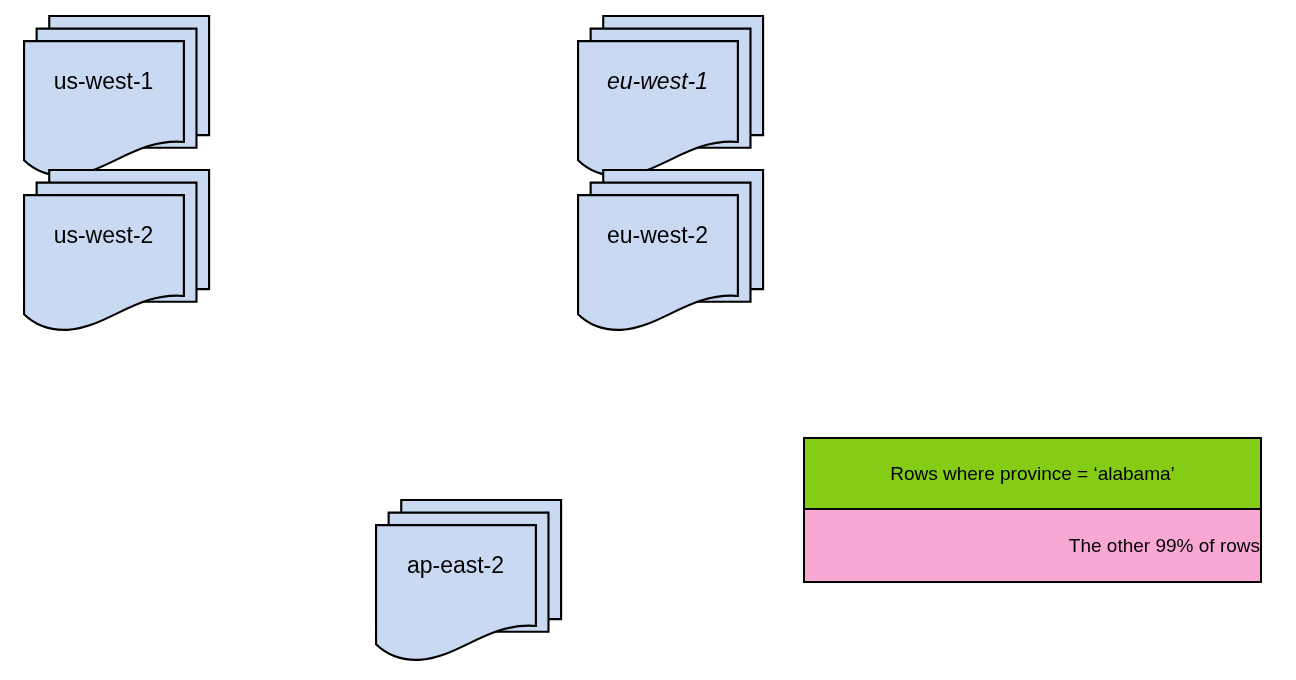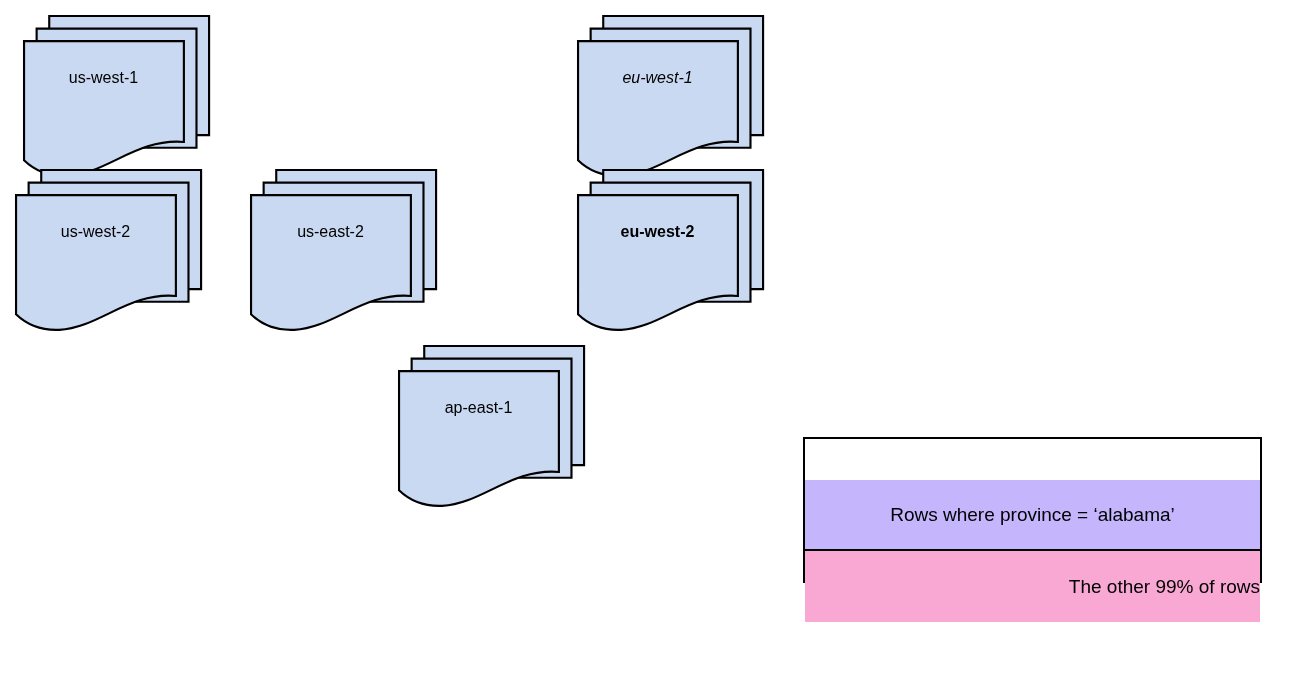--- a/index.html
+++ b/index.html
@@ -37,21 +37,21 @@
     width: 195px;
     height: 155px;
     overflow: visible;
   }
   .doc-label {
     position: absolute;
     left: 0;
     top: 53px;
     width: 165px;
     text-align: center;
-    font-size: 16px;
+    font-size: 23px;
     color: #000000;
     line-height: 1.1;
     letter-spacing: 0px;
     pointer-events: none;
     white-space: nowrap;
   }
 
   
   #legend {
     position: absolute;
@@ -89,54 +89,46 @@
       <div class="doc-label">us-west-1</div>
     </div>
     <div class="doc-stack" style="left: 575px; top: 16px; font-style: italic;">
       <svg viewBox="0 0 195 160" width="195" height="160">
         <path d="M 26 0 L 191 0 L 191 123 L 26 123 Z" fill="#C9D9F1" stroke="#000000" stroke-width="2.2" stroke-linejoin="miter"></path>
         <path d="M 13 13 L 178 13 L 178 136 L 13 136 Z" fill="#C9D9F1" stroke="#000000" stroke-width="2.2" stroke-linejoin="miter"></path>
         <path d="M 0 26 L 165 26 L 165 130 C 115.49999999999999 126 85.8 163 44.550000000000004 165 C 21.45 166 8.25 157 0 149 Z" fill="#C9D9F1" stroke="#000000" stroke-width="2.2" stroke-linejoin="miter"></path>
       </svg>
       <div class="doc-label">eu-west-1</div>
     </div>
-    <div class="doc-stack" style="left: 13px; top: 170px;">
+    <div class="doc-stack" style="left: 21px; top: 170px;">
       <svg viewBox="0 0 195 160" width="195" height="160">
         <path d="M 26 0 L 191 0 L 191 123 L 26 123 Z" fill="#C9D9F1" stroke="#000000" stroke-width="2.2" stroke-linejoin="miter"></path>
         <path d="M 13 13 L 178 13 L 178 136 L 13 136 Z" fill="#C9D9F1" stroke="#000000" stroke-width="2.2" stroke-linejoin="miter"></path>
         <path d="M 0 26 L 165 26 L 165 130 C 115.49999999999999 126 85.8 163 44.550000000000004 165 C 21.45 166 8.25 157 0 149 Z" fill="#C9D9F1" stroke="#000000" stroke-width="2.2" stroke-linejoin="miter"></path>
       </svg>
       <div class="doc-label">us-west-2</div>
     </div>
-    <div class="doc-stack" style="left: 248px; top: 170px;">
-      <svg viewBox="0 0 195 160" width="195" height="160">
-        <path d="M 26 0 L 191 0 L 191 123 L 26 123 Z" fill="#C9D9F1" stroke="#000000" stroke-width="2.2" stroke-linejoin="miter"></path>
-        <path d="M 13 13 L 178 13 L 178 136 L 13 136 Z" fill="#C9D9F1" stroke="#000000" stroke-width="2.2" stroke-linejoin="miter"></path>
-        <path d="M 0 26 L 165 26 L 165 130 C 115.49999999999999 126 85.8 163 44.550000000000004 165 C 21.45 166 8.25 157 0 149 Z" fill="#C9D9F1" stroke="#000000" stroke-width="2.2" stroke-linejoin="miter"></path>
-      </svg>
-      <div class="doc-label">us-east-2</div>
-    </div>
-    <div class="doc-stack" style="left: 575px; top: 170px; font-weight: bold;">
+    <div class="doc-stack" style="left: 575px; top: 170px;">
       <svg viewBox="0 0 195 160" width="195" height="160">
         <path d="M 26 0 L 191 0 L 191 123 L 26 123 Z" fill="#C9D9F1" stroke="#000000" stroke-width="2.2" stroke-linejoin="miter"></path>
         <path d="M 13 13 L 178 13 L 178 136 L 13 136 Z" fill="#C9D9F1" stroke="#000000" stroke-width="2.2" stroke-linejoin="miter"></path>
         <path d="M 0 26 L 165 26 L 165 130 C 115.49999999999999 126 85.8 163 44.550000000000004 165 C 21.45 166 8.25 157 0 149 Z" fill="#C9D9F1" stroke="#000000" stroke-width="2.2" stroke-linejoin="miter"></path>
       </svg>
       <div class="doc-label">eu-west-2</div>
     </div>
-    <div class="doc-stack" style="left: 396px; top: 346px;">
+    <div class="doc-stack" style="left: 373px; top: 500px;">
       <svg viewBox="0 0 195 160" width="195" height="160">
         <path d="M 26 0 L 191 0 L 191 123 L 26 123 Z" fill="#C9D9F1" stroke="#000000" stroke-width="2.2" stroke-linejoin="miter"></path>
         <path d="M 13 13 L 178 13 L 178 136 L 13 136 Z" fill="#C9D9F1" stroke="#000000" stroke-width="2.2" stroke-linejoin="miter"></path>
         <path d="M 0 26 L 165 26 L 165 130 C 115.49999999999999 126 85.8 163 44.550000000000004 165 C 21.45 166 8.25 157 0 149 Z" fill="#C9D9F1" stroke="#000000" stroke-width="2.2" stroke-linejoin="miter"></path>
       </svg>
-      <div class="doc-label">ap-east-1</div>
+      <div class="doc-label">ap-east-2</div>
     </div>
   </div>
 
 <div id="legend">
-  <div class="legend-row first" style="background: #c4b5fd; margin-top: 41px;">
+  <div class="legend-row first" style="background: #84cc16;">
     <span>Rows where province = ‘alabama’</span>
   </div>
   <div class="legend-row" style="background: #f9a8d4; justify-content: flex-end;">
     <span>The other 99% of rows</span>
   </div>
 </div>
 
 </body></html>

